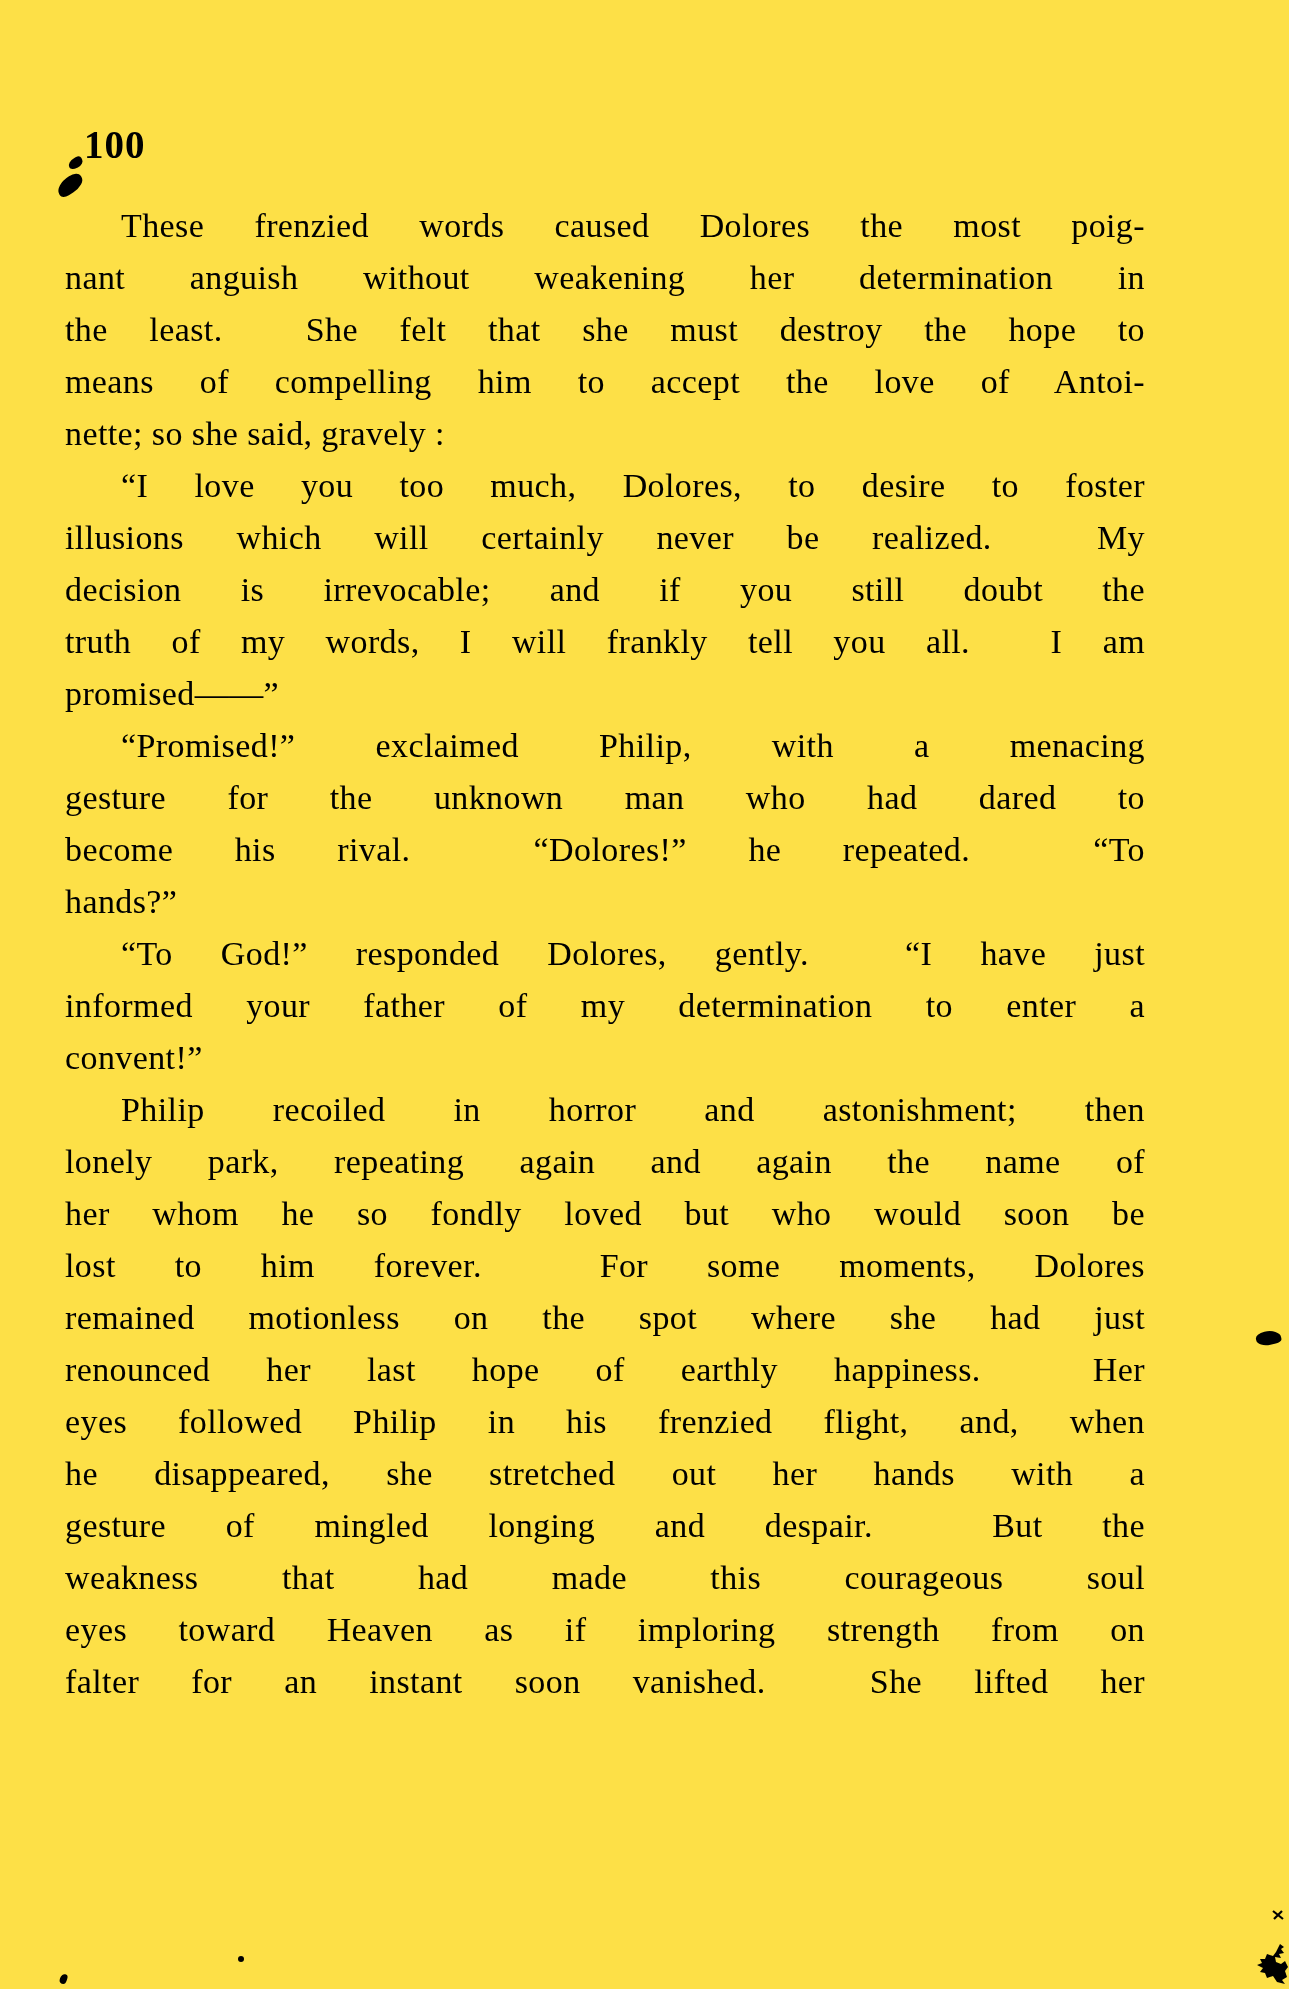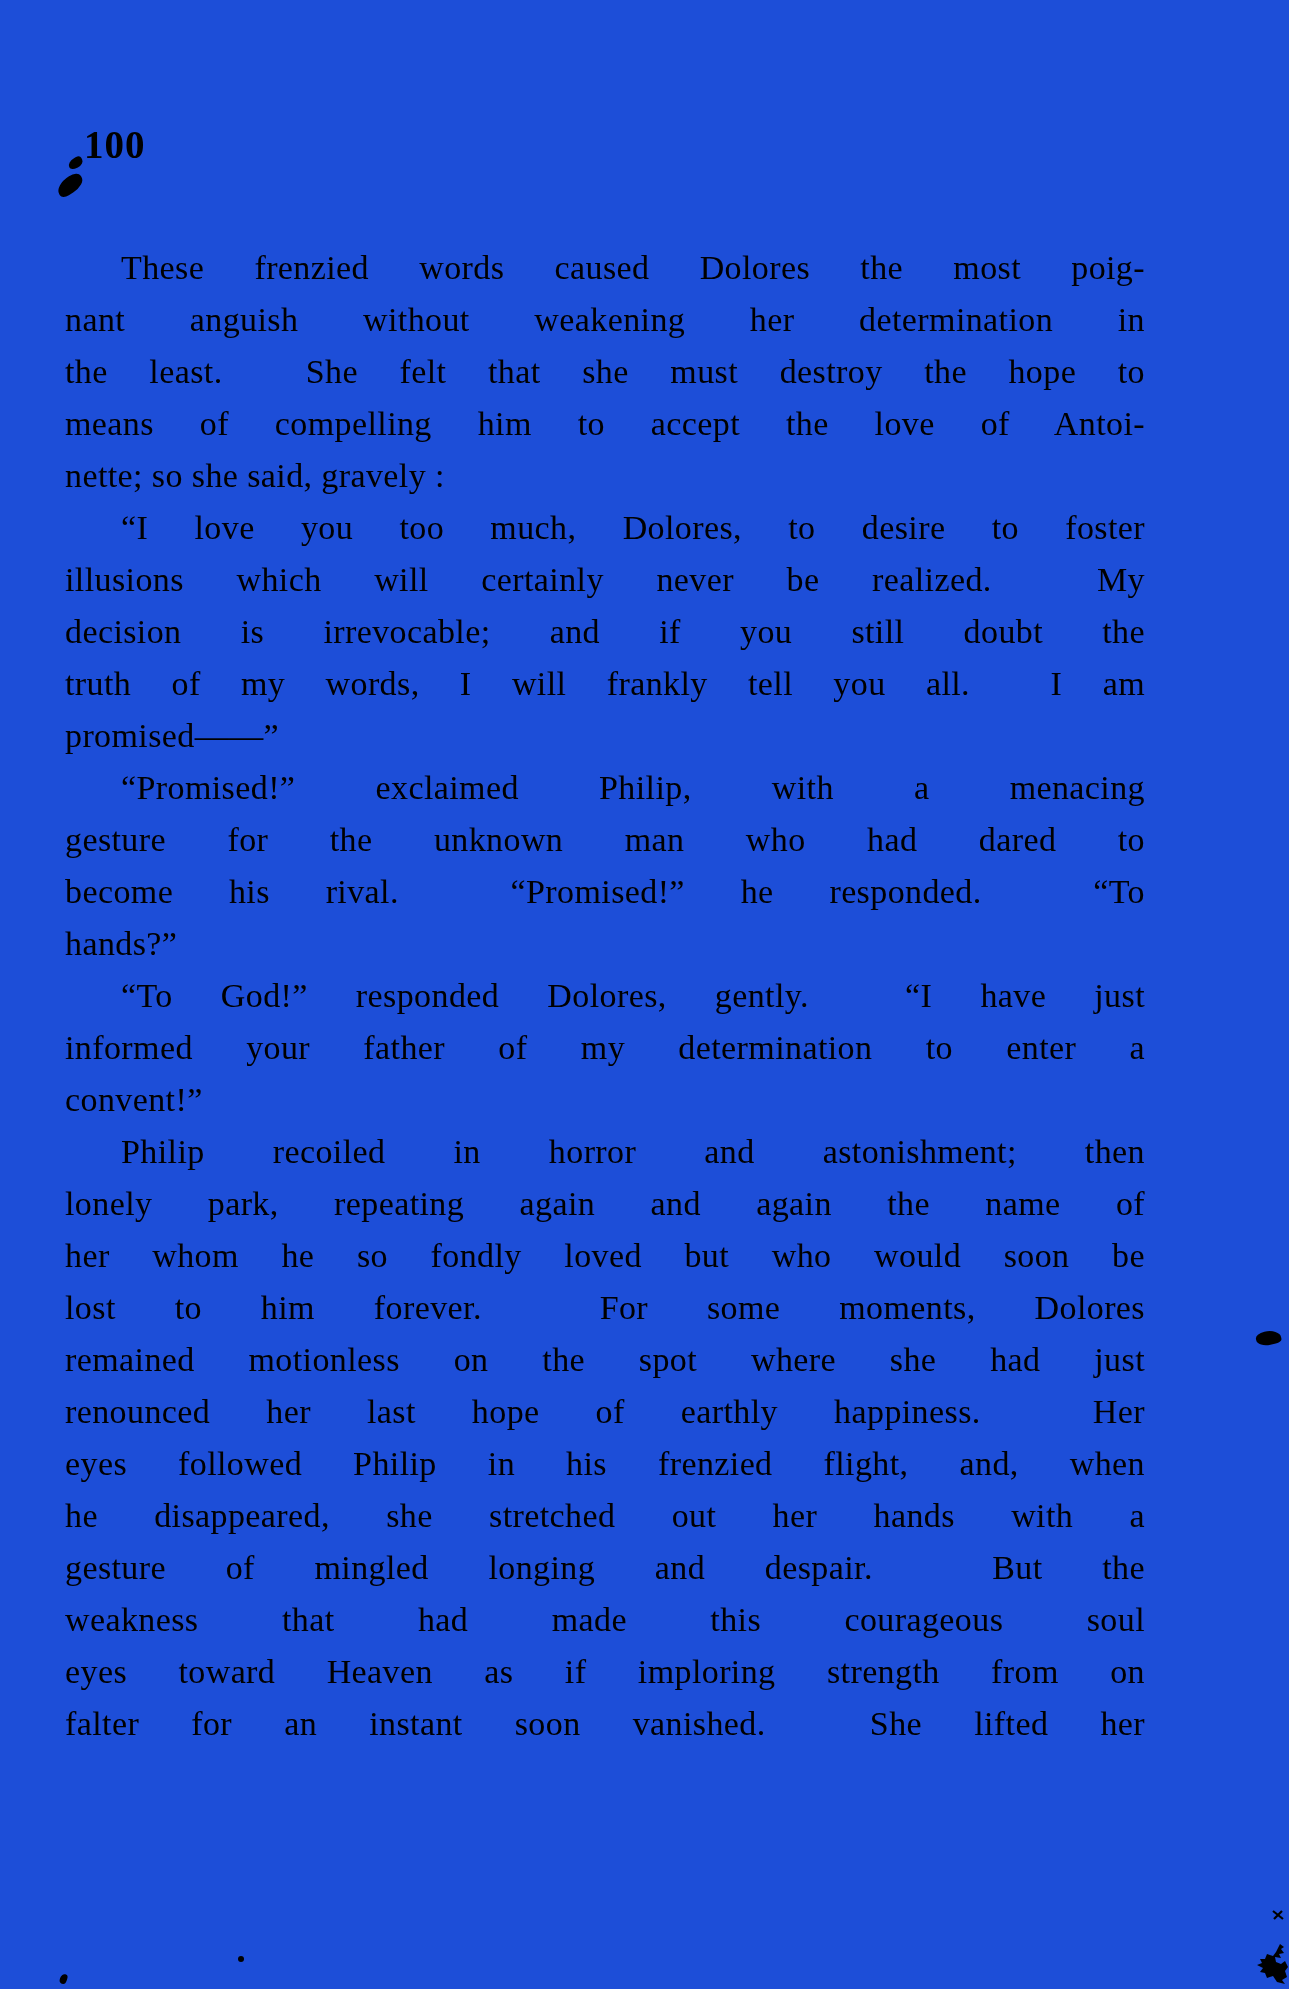--- a/index.html
+++ b/index.html
@@ -3,33 +3,33 @@
 <meta charset="utf-8">
 <style>
   * { margin: 0; padding: 0; box-sizing: border-box; }
   html, body { background: #ffffff; }
   body {
     width: 1289px; height: 1989px;
     position: relative; overflow: hidden;
     font-family: "Liberation Serif", "DejaVu Serif", serif;
     color: #000;
   }
-  .page { position: absolute; inset: 0; background: #1d4ed8; }
+  .page { position: absolute; inset: 0; background: #fde047; }
 
   .pageno {
     position: absolute; left: 84px; top: 122px;
     font-size: 39px; font-weight: bold; letter-spacing: 1px;
   }
   .runhead {
     position: absolute; left: 65px; top: 131px; width: 1080px;
     text-align: center; font-size: 27px;
     letter-spacing: 4px; word-spacing: 16px;
   }
 
-  .textblock { position: absolute; left: 65px; top: 200px; width: 1080px; margin-top: 42px; }
+  .textblock { position: absolute; left: 65px; top: 200px; width: 1080px; }
   .line {
     font-size: 34px; line-height: 52px; height: 52px;
     letter-spacing: 0.4px;
     white-space: pre-wrap;
     text-align: justify;
     text-align-last: justify;
   }
   .line.indent { text-indent: 56px; }
   .line.end { text-align: center; text-align-last: left; }
 
@@ -66,21 +66,21 @@
       <div class="line indent">“I love you too much, Dolores, to desire to foster</div>
       <div class="line">illusions which will certainly never be realized.  My</div>
       <div class="line">decision is irrevocable; and if you still doubt the</div>
       <div class="line">truth of my words, I will frankly tell you all.  I am</div>
       <div class="line end">promised——”</div>
     </div>
 
     <div class="para">
       <div class="line indent">“Promised!” exclaimed Philip, with a menacing</div>
       <div class="line">gesture for the unknown man who had dared to</div>
-      <div class="line">become his rival.  “Promised!” he responded.  “To</div>
+      <div class="line">become his rival.  “Dolores!” he repeated.  “To</div>
       <div class="line end">hands?”</div>
     </div>
 
     <div class="para">
       <div class="line indent">“To God!” responded Dolores, gently.  “I have just</div>
       <div class="line">informed your father of my determination to enter a</div>
       <div class="line end">convent!”</div>
     </div>
 
     <div class="para">

